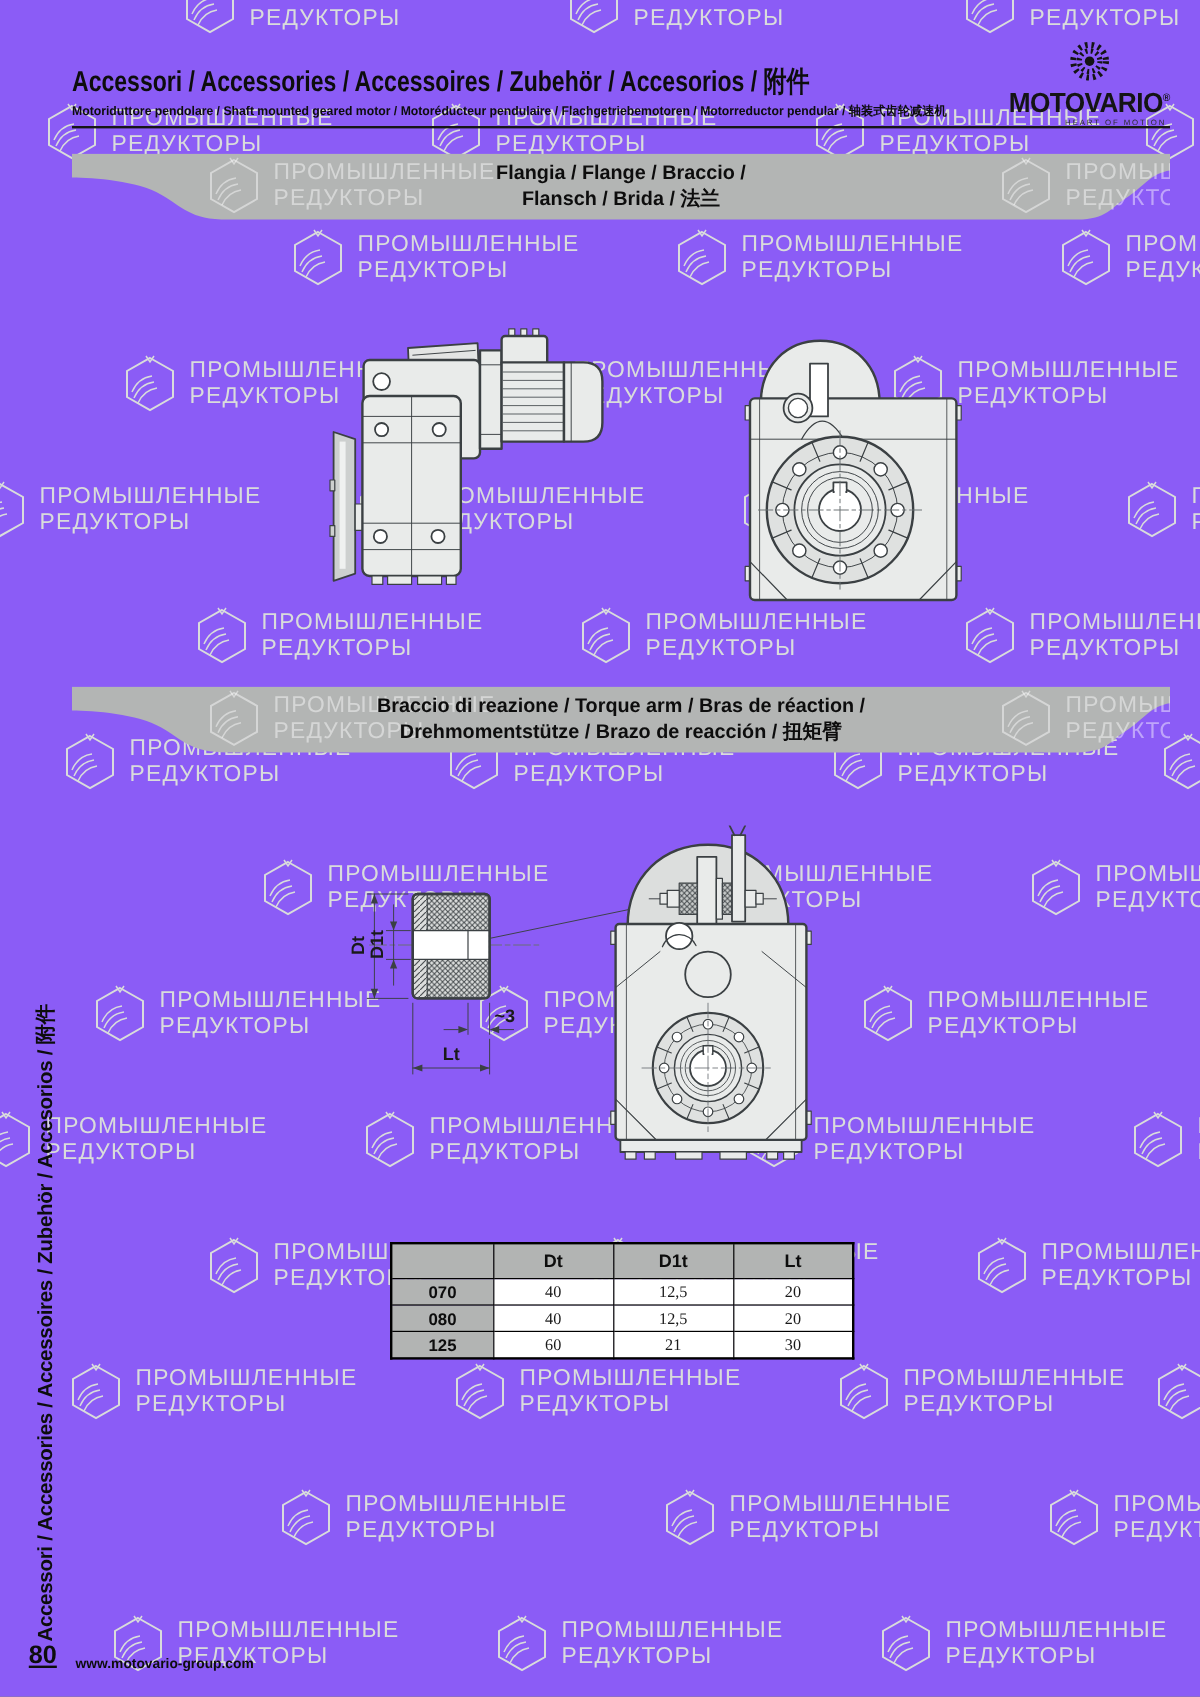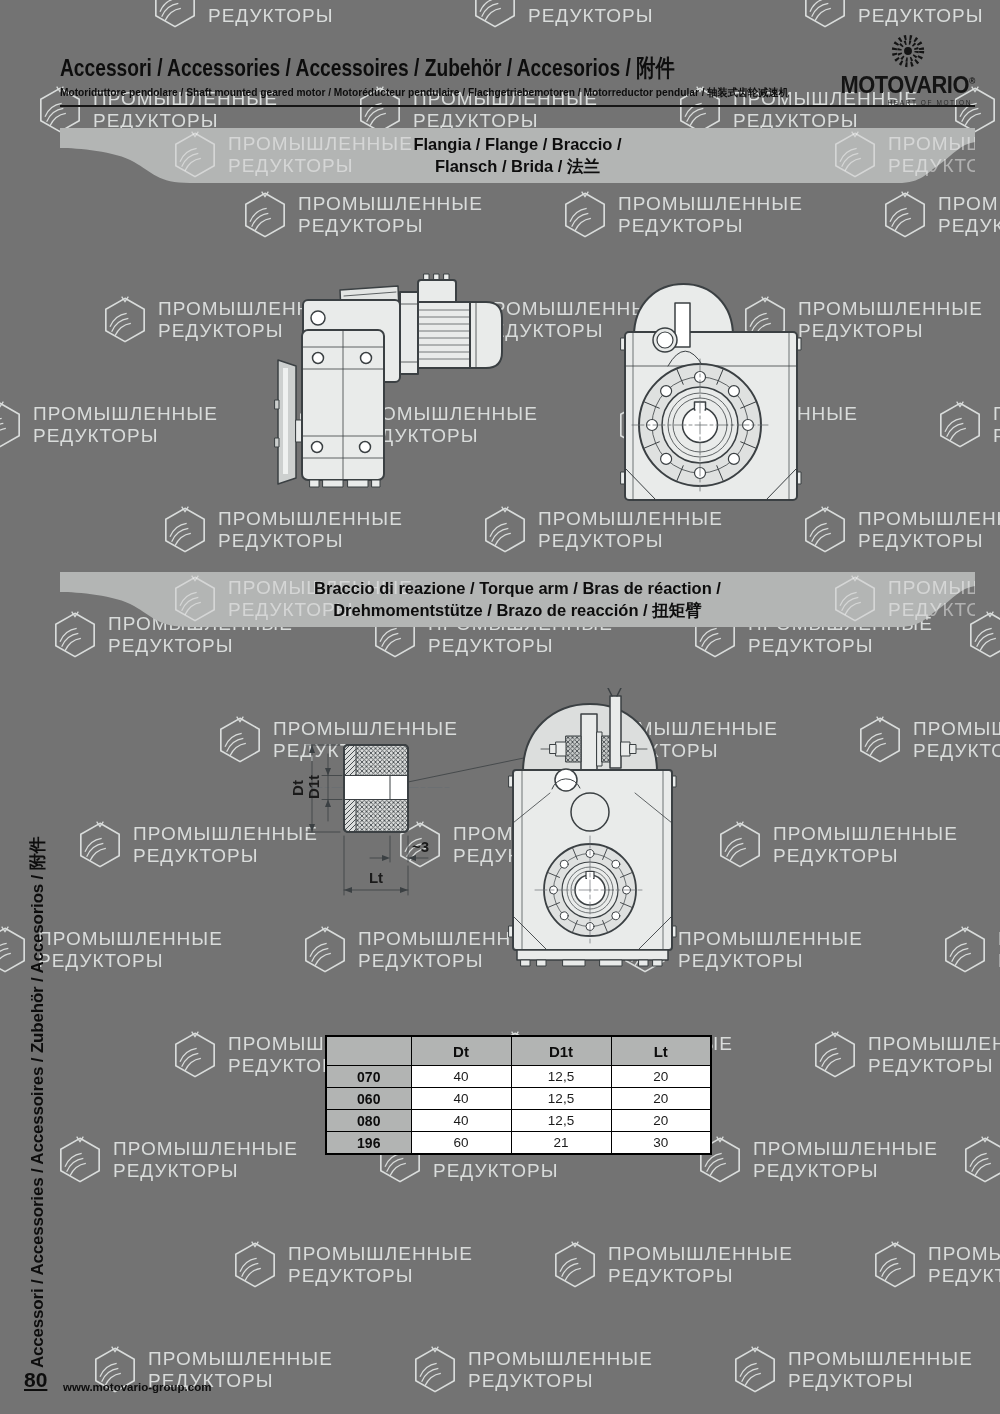--- a/index.html
+++ b/index.html
@@ -1,18 +1,18 @@
 <!DOCTYPE html>
 <html><head>
 <meta charset="utf-8">
 <style>
   html,body{margin:0;padding:0;background:#888;}
   .page{
     position:relative;width:1000px;height:1414px;margin:0 auto;
-    background:#737373;overflow:hidden;
+    background:#8b5cf6;overflow:hidden;
     font-family:"Liberation Sans","DejaVu Sans",sans-serif;color:#111;
   }
   
   #wm-layer{position:absolute;inset:0;z-index:0;pointer-events:none;}
   .wm{position:absolute;display:flex;align-items:center;gap:8px;color:#d9dcdb;white-space:nowrap;}
   .wm svg{width:50px;height:50px;flex:0 0 auto;}
   .wm-t{font-size:19px;letter-spacing:1px;line-height:1.15;font-weight:400;}
   .wm-light{color:rgba(255,255,255,0.45);}
   
   .hdr-title{
@@ -44,21 +44,21 @@
   
   .spec-table{
     position:absolute;left:325px;top:1035px;z-index:2;
     border-collapse:collapse;table-layout:fixed;width:385px;
     font-family:"Liberation Sans",sans-serif;
   }
   .spec-table th,.spec-table td{border:1px solid #000;text-align:center;padding:0;}
   .spec-table{border:2px solid #000;}
   .spec-table thead th{background:#b2b4b3;height:28px;font-size:15px;font-weight:bold;color:#0d0d0d;}
   .spec-table tbody th{background:#b2b4b3;font-size:14px;font-weight:bold;height:21px;color:#0d0d0d;}
-  .spec-table tbody td{background:#fff;font-size:13.5px;font-weight:400;height:21px;color:#1a1a1a;}
+  .spec-table tbody td{background:#fff;font-size:13.5px;font-weight:400;height:21px;color:#1a1a1a;font-family:Liberation Serif, serif;}
   .spec-table col.c0{width:85px;} .spec-table col.c1,.spec-table col.c2,.spec-table col.c3{width:100px;}
   
   .side-label{
     position:absolute;left:26px;top:1368px;z-index:2;
     transform:rotate(-90deg);transform-origin:0 0;
     font-size:17px;font-weight:bold;white-space:nowrap;letter-spacing:-0.2px;color:#0d0d0d;
   }
   .page-num{position:absolute;left:24px;top:1368px;z-index:2;font-size:21px;font-weight:bold;color:#0d0d0d;text-decoration:underline;}
   .site-url{position:absolute;left:63px;top:1381px;z-index:2;font-size:11.5px;font-weight:bold;color:#0d0d0d;}
 </style>
@@ -1000,33 +1000,27 @@
       </tr>
     </thead>
     <tbody>
       <tr>
         <th>070</th>
         <td>40</td>
         <td>12,5</td>
         <td>20</td>
       </tr>
       <tr>
-        <th>060</th>
-        <td>40</td>
-        <td>12,5</td>
-        <td>20</td>
-      </tr>
-      <tr>
         <th>080</th>
         <td>40</td>
         <td>12,5</td>
         <td>20</td>
       </tr>
       <tr>
-        <th>196</th>
+        <th>125</th>
         <td>60</td>
         <td>21</td>
         <td>30</td>
       </tr>
     </tbody>
   </table>
 
   <div class="side-label">Accessori / Accessories / Accessoires / Zubehör / Accesorios / 附件</div>
   <div class="page-num">80</div>
   <div class="site-url">www.motovario-group.com</div>

